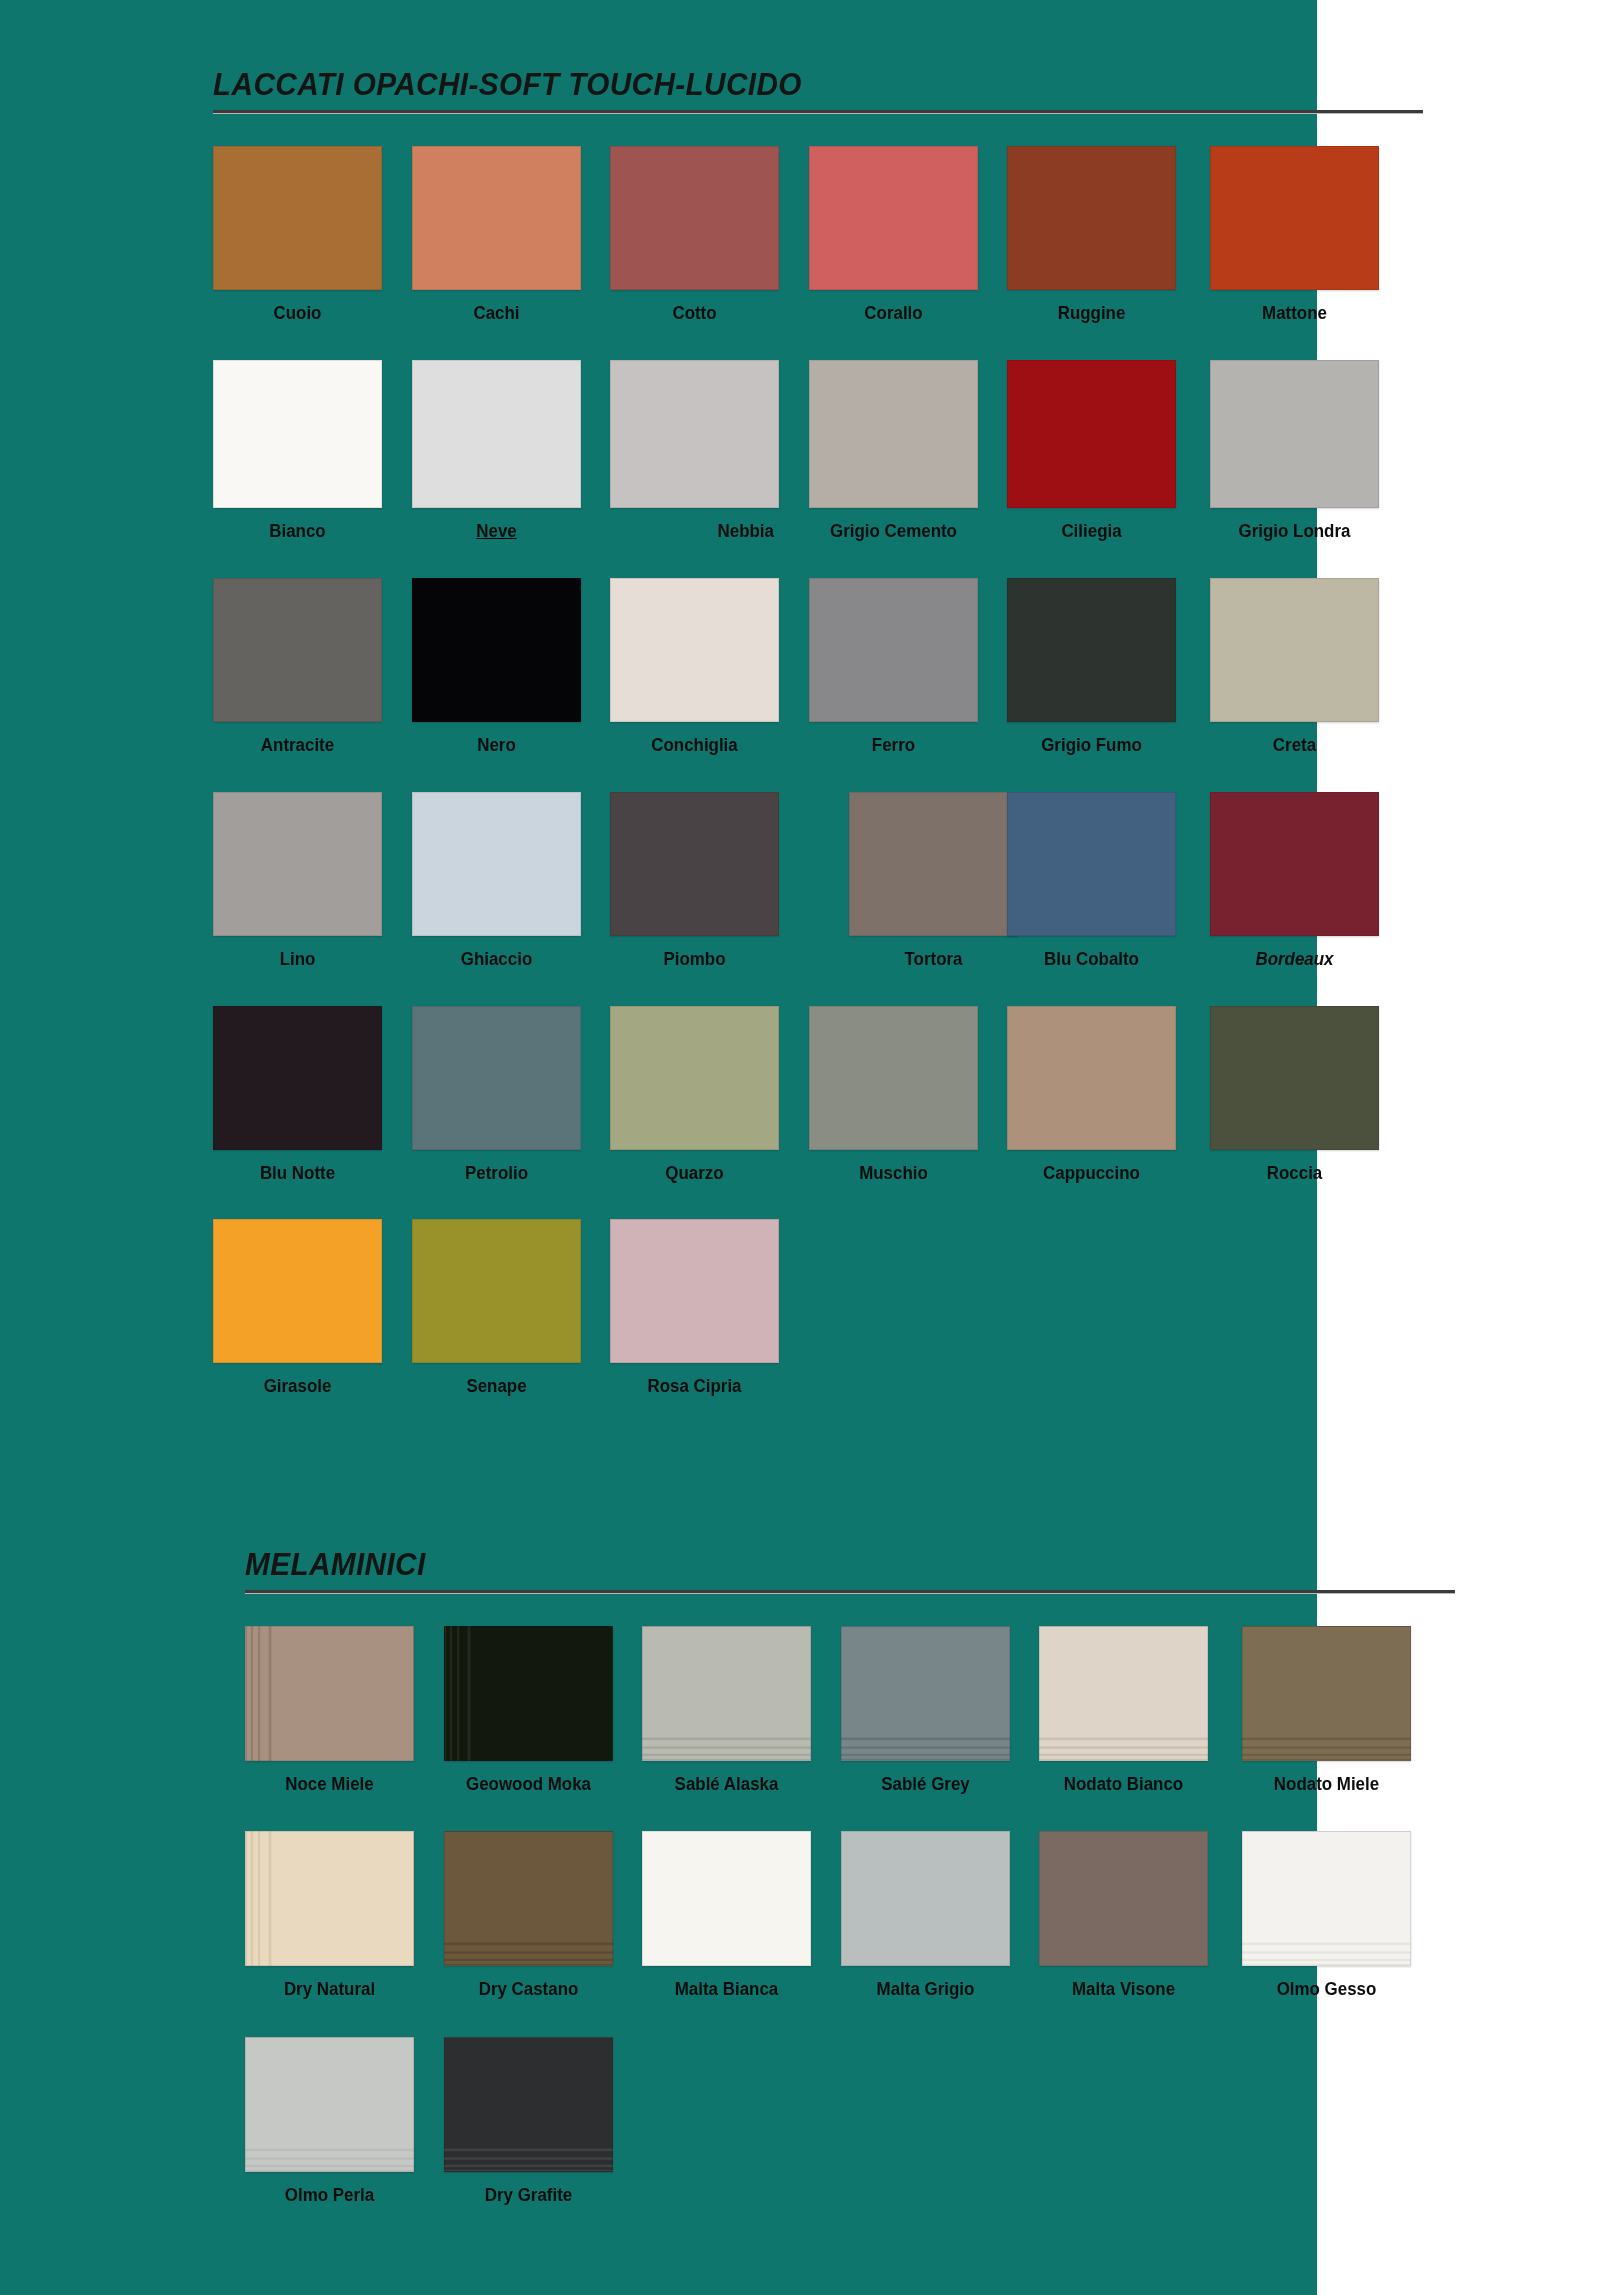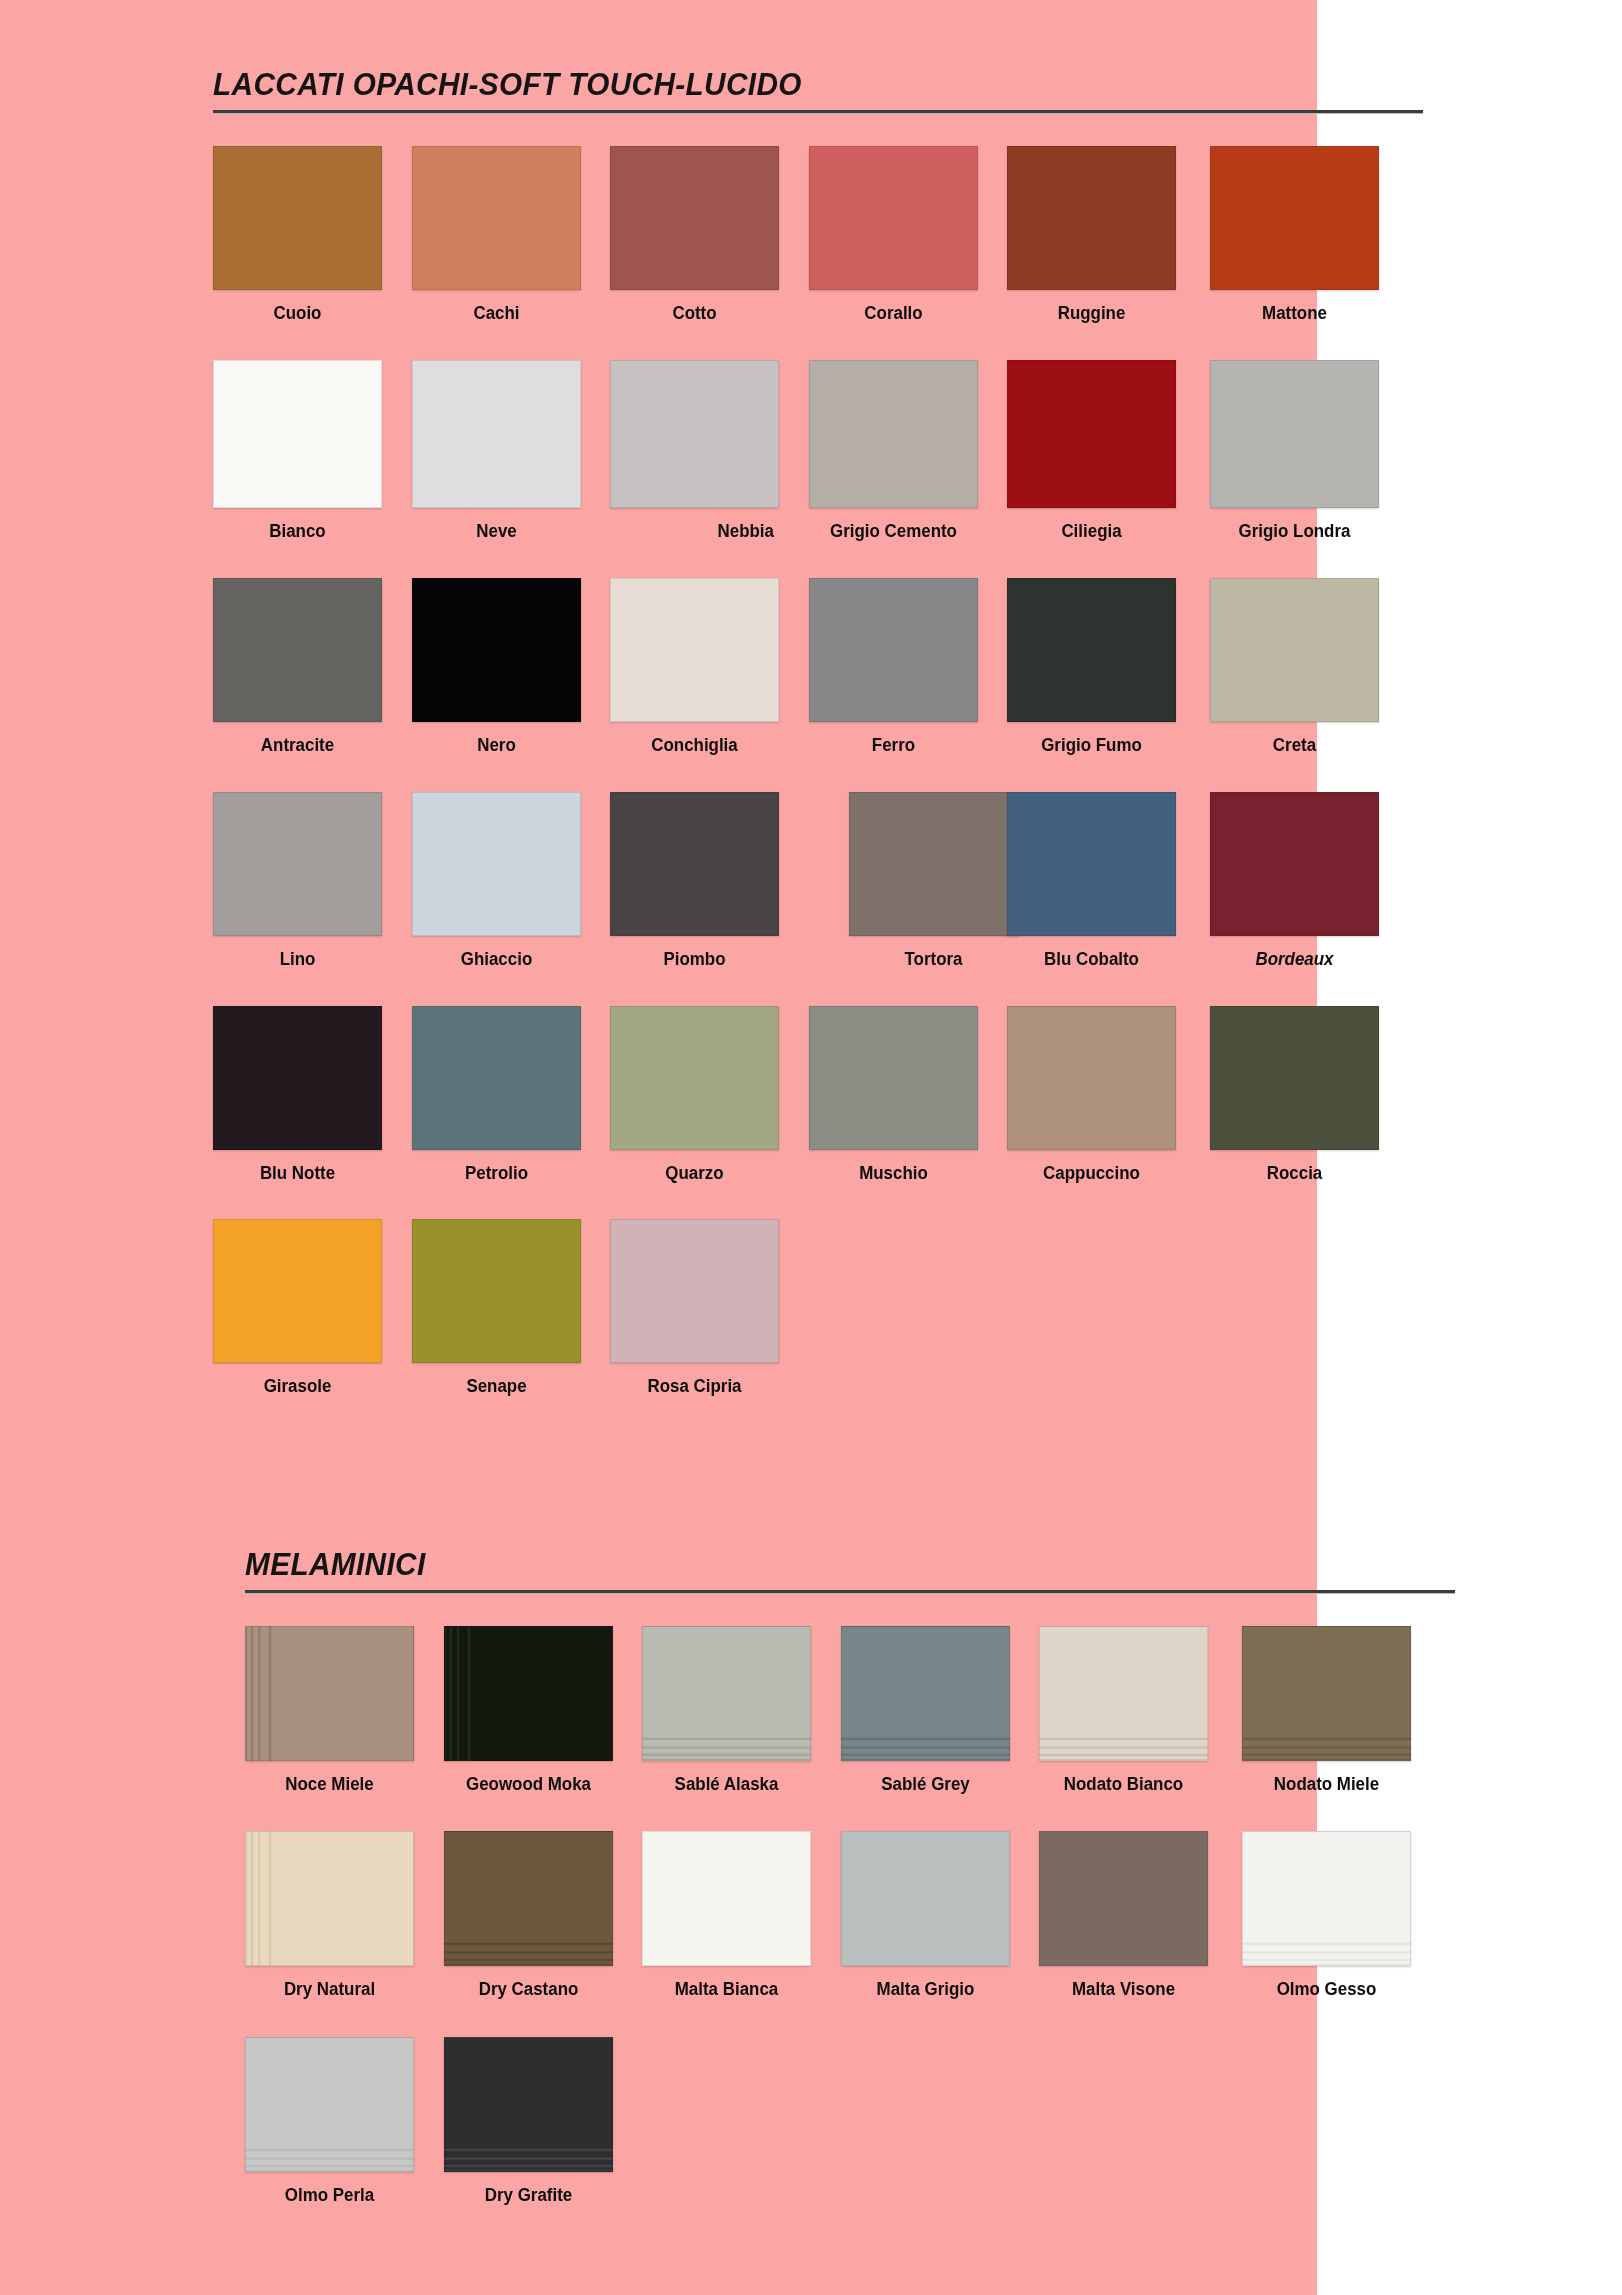--- a/index.html
+++ b/index.html
@@ -14,21 +14,21 @@
     -webkit-font-smoothing: antialiased;
     position: relative;
     overflow: hidden;
   }
 
   .page {
     position: absolute;
     left: 0; top: 0;
     width: 1317px;
     height: 2295px;
-    background: #fca5a5;
+    background: #0f766e;
   }
 
   
   .section {
     position: absolute;
     left: 213px;
     width: 1210px;
   }
   .section-header {
     margin: 0;
@@ -124,21 +124,21 @@
           <div class="cell" style="left: 997px; top: 32px;">
             <div class="swatch" title="Mattone" style="height: 144px; background: rgb(185, 60, 24);"></div>
             <span class="label">Mattone</span>
           </div>
         </div>
         <div class="row">
           <div class="cell" style="left: 0px; top: 246px;">
             <div class="swatch" title="Bianco" style="height: 148px; background: rgb(250, 248, 244);"></div>
             <span class="label">Bianco</span>
           </div>
-          <div class="cell" style="left: 199px; top: 246px;">
+          <div class="cell" style="left: 199px; top: 246px; text-decoration: underline;">
             <div class="swatch" title="Neve" style="height: 148px; background: rgb(222, 222, 222);"></div>
             <span class="label">Neve</span>
           </div>
           <div class="cell" style="left: 397px; top: 246px; text-align: right;">
             <div class="swatch" title="Nebbia" style="height: 148px; background: rgb(198, 194, 193);"></div>
             <span class="label">Nebbia</span>
           </div>
           <div class="cell" style="left: 596px; top: 246px; text-align: center;">
             <div class="swatch" title="Grigio Cemento" style="height: 148px; background: rgb(180, 174, 166);"></div>
             <span class="label">Grigio Cemento</span>

